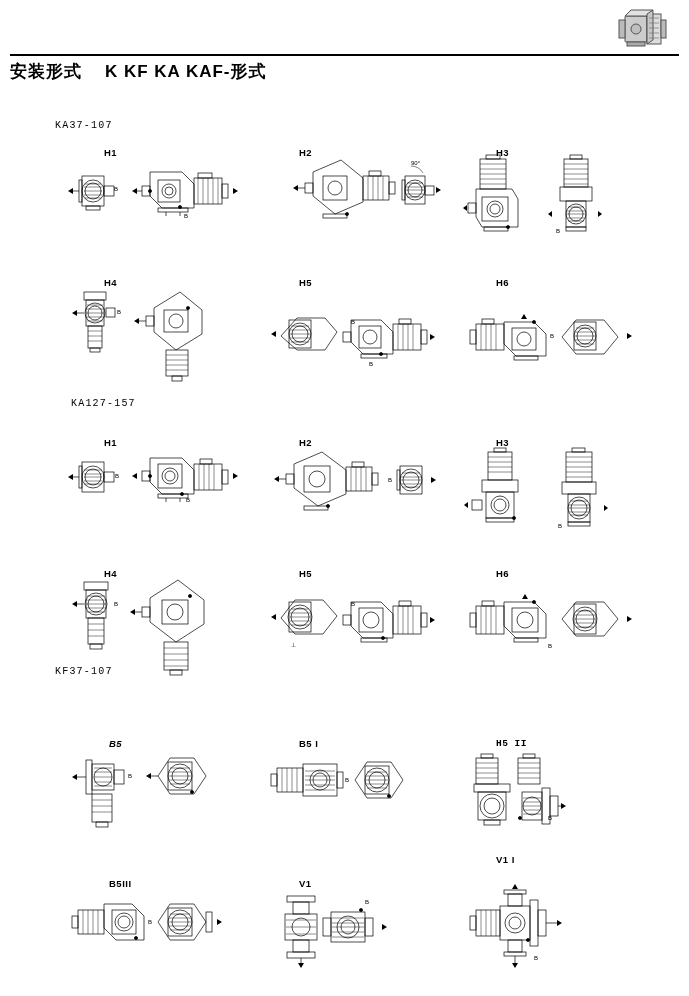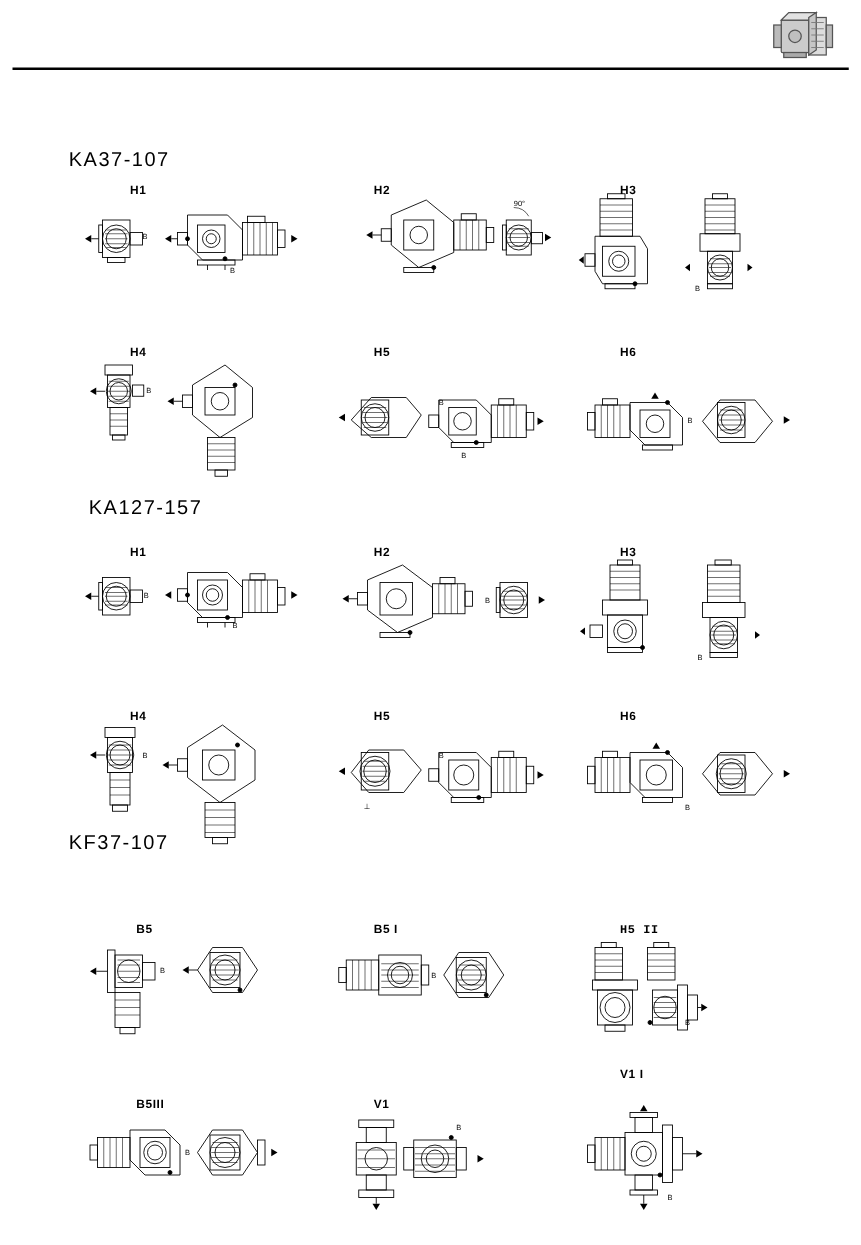--- a/index.html
+++ b/index.html
@@ -45,22 +45,23 @@
     top: 60px;
     font-size: 17px;
     font-weight: bold;
     letter-spacing: 1px;
     white-space: pre;
   }
 
   
   .section-title {
     position: absolute;
-    font-size: 16px;
+    font-size: 10px;
     letter-spacing: 1.2px;
+    font-family: Liberation Mono, monospace;
   }
   .mount-label {
     position: absolute;
     font-size: 9.5px;
     font-weight: bold;
     letter-spacing: .5px;
     padding-left: 24px;
   }
   .fig {
     position: absolute;
@@ -96,41 +97,42 @@
         <line x1="38" y1="15" x2="48" y2="15"></line>
         <line x1="38" y1="20" x2="48" y2="20"></line>
         <line x1="38" y1="25" x2="48" y2="25"></line>
         <line x1="38" y1="30" x2="48" y2="30"></line>
       </g>
     </svg>
   </div>
 
   <div id="header-rule"></div>
 
+  <div id="header-title">安装形式    K KF KA KAF-形式</div>
 </div>
 
 <div class="section-title" style="left:55px; top:120px;">KA37-107</div>
 <div class="section-title" style="left:55px; top:398px;margin-left:16px;">KA127-157</div>
 <div class="section-title" style="left:55px; top:666px;">KF37-107</div>
 
 <div class="mount-label" style="left:80px; top:147px;">H1</div>
 <div class="mount-label" style="left:275px; top:147px;">H2</div>
 <div class="mount-label" style="left:472px; top:147px;">H3</div>
 <div class="mount-label" style="left:80px; top:277px;">H4</div>
 <div class="mount-label" style="left:275px; top:277px;">H5</div>
 <div class="mount-label" style="left:472px; top:277px;">H6</div>
 
 <div class="mount-label" style="left:80px; top:437px;">H1</div>
 <div class="mount-label" style="left:275px; top:437px;">H2</div>
 <div class="mount-label" style="left:472px; top:437px;">H3</div>
 <div class="mount-label" style="left:80px; top:568px;">H4</div>
 <div class="mount-label" style="left:275px; top:568px;">H5</div>
 <div class="mount-label" style="left:472px; top:568px;">H6</div>
 
-<div class="mount-label" style="left:85px; top:738px;">B5</div>
+<div class="mount-label" style="left:85px; top:738px;font-style:italic;">B5</div>
 <div class="mount-label" style="left:275px; top:738px;">B5 I</div>
 <div class="mount-label" style="left:472px; top:738px;font-family:Liberation Mono, monospace;">H5 II</div>
 <div class="mount-label" style="left:85px; top:878px;">B5III</div>
 <div class="mount-label" style="left:275px; top:878px;">V1</div>
 <div class="mount-label" style="left:472px; top:854px;">V1 I</div>
 
 <div class="fig" style="left:62px; top:160px;">
   <svg width="180" height="75" viewBox="0 0 180 75">
     <g stroke="#000" fill="none" stroke-width="0.7">
 

